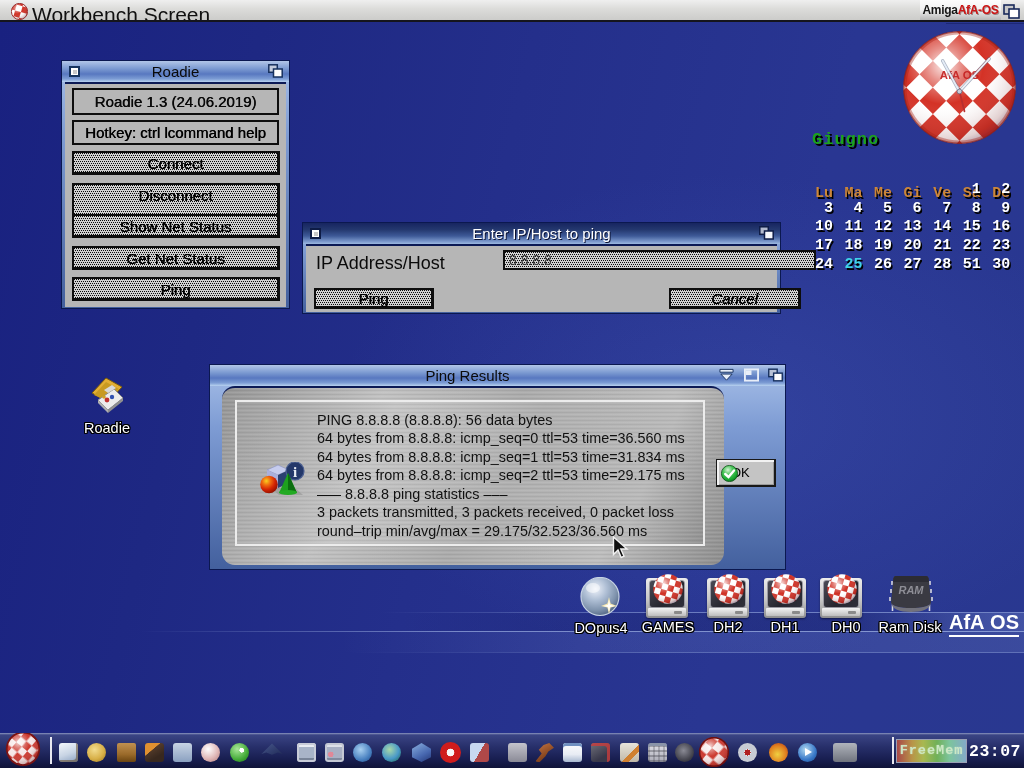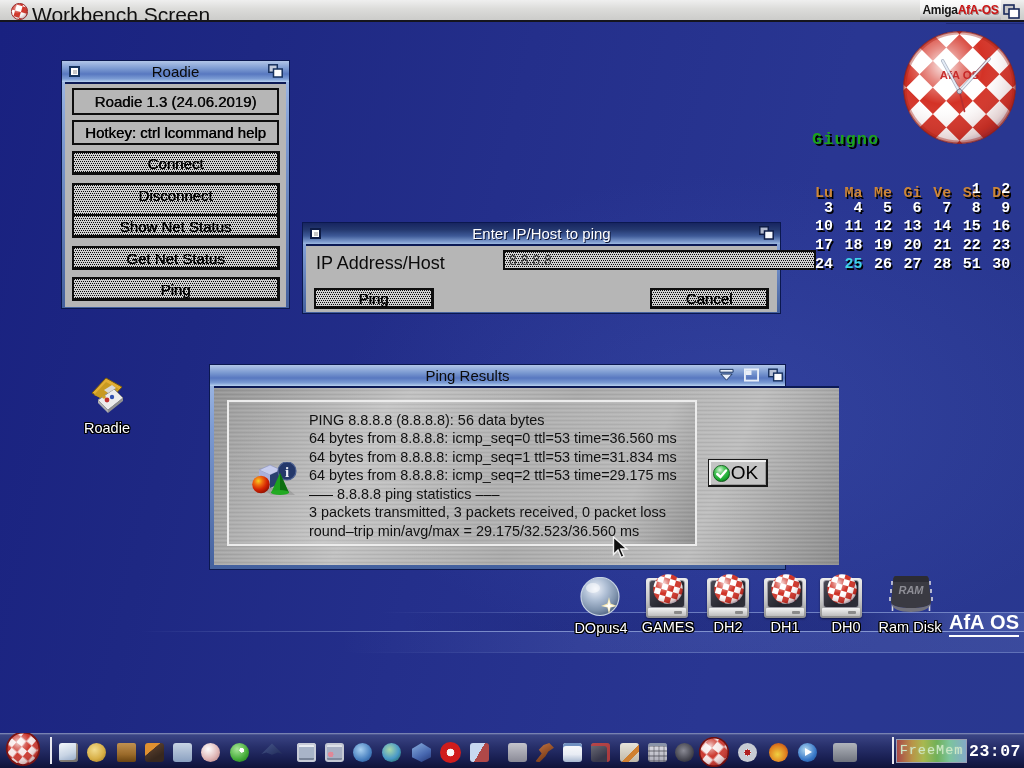--- a/index.html
+++ b/index.html
@@ -65,21 +65,21 @@
 .dbox{position:absolute;width:42px;height:40px;background:linear-gradient(180deg,#ececec 0,#c6c6c6 55%,#8f8f8f 100%);border-radius:3px;box-shadow:0 1px 2px rgba(0,0,20,.5);}
 .dtop{position:absolute;left:3px;top:2px;width:36px;height:28px;background:linear-gradient(135deg,#4a4a55 0,#26262e 60%,#30303a 100%);border-radius:3px;border:1px solid #9a9aa2;box-sizing:border-box;}
 .dfront{position:absolute;left:2px;bottom:2px;width:38px;height:8px;background:linear-gradient(180deg,#f4f4f4,#bdbdbd);border-radius:1px;}
 .dslot{position:absolute;right:6px;bottom:4px;width:8px;height:3px;background:#8a8a8a;border-radius:1px;}
 
 #taskbar{position:absolute;left:0;top:733px;width:1024px;height:35px;
  background:linear-gradient(180deg,#8d97c2 0,#626ca0 1px,#3a4484 2px,#272f6a 40%,#181e50 75%,#0f1338 100%);}
 .tico{position:absolute;top:10px;width:19px;height:19px;border-radius:3px;}
 #fmbox{position:absolute;left:896px;top:6px;width:69px;height:22px;border:1px solid #9aa0b4;
  background:linear-gradient(90deg,#a84848 0,#b89448 22%,#a8b850 38%,#70b058 58%,#7cc49c 76%,#84aac8 100%);}
-#fmbox span{display:block;text-align:center;font-family:"Liberation Mono",monospace;font-size:13.5px;font-weight:normal;color:#cce8c4;line-height:22px;letter-spacing:1px;text-shadow:0 0 2px rgba(255,255,255,.35);}
+#fmbox span{display:block;text-align:center;font-family:"Liberation Mono",monospace;font-size:13.5px;font-weight:bold;color:#cce8c4;line-height:22px;letter-spacing:1px;text-shadow:0 0 2px rgba(255,255,255,.35);}
 #fmbrk{position:absolute;left:892px;top:4px;width:2px;height:27px;background:#e8e8f0;}
 #tclock{position:absolute;left:969px;top:9px;width:60px;font-family:"Liberation Mono",monospace;font-size:16.5px;font-weight:bold;color:#fff;letter-spacing:0.5px;}
 </style></head>
 <body>
 <div id="desk">
  <div class="bandline b1"></div>
     <div class="bandline b2"></div>
  <div class="bandline b3"></div>
     <div class="bandline b4"></div>
  <div class="bandline b5"></div>
@@ -117,44 +117,44 @@
   <div class="closeg" style="border-color:#0e1c46;"></div>
   <svg class="gadr" style="right:6px;" viewBox="0 0 15 14">
         <rect x="0.8" y="0.8" width="8.5" height="7.5" fill="#b2bace" stroke="#0e1c46" stroke-width="1.5"></rect>
         <rect x="5.5" y="5" width="8.7" height="8" fill="#f6f8fc" stroke="#0e1c46" stroke-width="1.5"></rect>
       </svg>
  </div>
  <div class="content" style="left:3px;top:21px;width:471px;height:66px;">
   <div style="position:absolute;left:10px;top:7px;width:145px;text-align:left;font-size:18px;color:#0a0a0a;">IP Address/Host</div>
   <div class="dth" style="position:absolute;left:153px;top:4px;width:313px;height:20px;border:2px solid #0d0d0d;box-sizing:border-box;font-size:14px;color:#3a3a3a;padding-left:4px;line-height:16px;transform:translateZ(0);margin-left:44px;">8.8.8.8</div>
   <div class="abtn dth" style="left:8px;top:42px;width:120px;height:21px;line-height:18px;">Ping</div>
-  <div class="abtn dth" style="left:344px;top:42px;width:119px;height:21px;line-height:18px;">Cancel</div>
+  <div class="abtn dth" style="left:363px;top:42px;width:132px;height:21px;line-height:18px;font-style:italic;">Cancel</div>
  </div>
 </div>
 
 <div class="win" id="pingwin" style="left:209px;top:364px;width:577px;height:206px;">
  <div class="tbar act">
       <div class="ttl" style="width:515px;">Ping Results</div>
   <svg class="gadr" style="right:51px;" viewBox="0 0 16 14">
         <path d="M1,1 h14 v3 h-14 z" fill="#e8eef8" stroke="#16305e" stroke-width="1"></path>
         <path d="M2,6 l6,6.5 l6,-6.5 z" fill="#e8eef8" stroke="#16305e" stroke-width="1"></path>
       </svg>
   <svg class="gadr" style="right:26px;" viewBox="0 0 16 14">
         <rect x="1" y="1" width="14" height="12" fill="none" stroke="#e8eef8" stroke-width="2"></rect>
         <rect x="2" y="2" width="6" height="5" fill="#e8eef8"></rect>
       </svg>
   <svg class="gadr" style="right:2px;" viewBox="0 0 16 14">
         <rect x="0.8" y="0.8" width="9" height="8" fill="#b8c2d6" stroke="#16305e" stroke-width="1.5"></rect>
         <rect x="6" y="5" width="9.2" height="8.2" fill="#fdfdfd" stroke="#16305e" stroke-width="1.5"></rect>
       </svg>
  </div>
- <div class="content metal" style="left:4px;top:21px;width:625px;height:177px;
+ <div class="content metal" style="left:12px;top:21px;width:502px;height:177px;
    background:
    repeating-linear-gradient(180deg,rgba(255,255,255,.08) 0 1px,rgba(0,0,0,0) 1px 2px,rgba(0,0,0,.06) 2px 3px,rgba(0,0,0,0) 3px 4px),
-   linear-gradient(115deg,#969696 0,#c2c2c2 28%,#acacac 52%,#bebebe 78%,#8e8e8e 100%);">
+   linear-gradient(115deg,#969696 0,#c2c2c2 28%,#acacac 52%,#bebebe 78%,#8e8e8e 100%); border-radius: 13px;">
   <div id="pingpanel" style="position:absolute;left:13px;top:12px;width:470px;height:146px;border:2px solid #ececec;box-sizing:border-box;
    background:
    repeating-linear-gradient(180deg,rgba(255,255,255,.08) 0 1px,rgba(0,0,0,0) 1px 2px,rgba(0,0,0,.05) 2px 3px,rgba(0,0,0,0) 3px 4px),
    linear-gradient(115deg,#a0a0a0 0,#c6c6c6 30%,#b0b0b0 58%,#bababa 84%,#929292 100%);">
    <div style="position:absolute;left:80px;top:9px;font-size:15px;color:#111;line-height:18.45px;transform:scaleX(0.96);transform-origin:0 0;white-space:pre;">PING 8.8.8.8 (8.8.8.8): 56 data bytes
 64 bytes from 8.8.8.8: icmp_seq=0 ttl=53 time=36.560 ms
 64 bytes from 8.8.8.8: icmp_seq=1 ttl=53 time=31.834 ms
 64 bytes from 8.8.8.8: icmp_seq=2 ttl=53 time=29.175 ms
 ––– 8.8.8.8 ping statistics –––
 3 packets transmitted, 3 packets received, 0 packet loss
@@ -174,21 +174,21 @@
     <polygon points="19,13 30,8 30,21 19,26" fill="#2a4070"></polygon>
     <circle cx="36" cy="9" r="9" fill="#24386a"></circle>
     <circle cx="36" cy="9" r="9" fill="none" stroke="#4a5e90" stroke-width="1.2"></circle>
     <text x="36" y="15" text-anchor="middle" font-family="Liberation Serif,serif" font-size="15" font-weight="bold" fill="#e8ecf4">i</text>
     <polygon points="29,11 38,31 20,31" fill="#1ea01e"></polygon>
     <polygon points="29,11 38,31 29,31" fill="#0c6e10"></polygon>
     <ellipse cx="29" cy="30.5" rx="9" ry="2.4" fill="#22aa22"></ellipse>
     <circle cx="10" cy="22.5" r="8.8" fill="url(#gRedB)"></circle>
    </svg>
   </div>
-  <div id="okbtn" style="position:absolute;left:494px;top:71px;width:60px;height:28px;border:1px solid #181818;border-right-width:2px;border-bottom-width:2px;box-sizing:border-box;background:#c4c4c4;box-shadow:inset 2px 2px 0 #f2f2f2, inset -1px -1px 0 #9a9a9a;font-size:19px;color:#000;line-height:25px;text-align:center;padding-left:14px;">OK
+  <div id="okbtn" style="position:absolute;left:494px;top:71px;width:60px;height:28px;border:1px solid #181818;border-right-width:2px;border-bottom-width:2px;box-sizing:border-box;background:#c4c4c4;box-shadow:inset 2px 2px 0 #f2f2f2, inset -1px -1px 0 #9a9a9a;font-size:13px;color:#000;line-height:25px;text-align:left;padding-left:14px;">OK
    <svg style="position:absolute;left:4px;top:5px;" width="17" height="17" viewBox="0 0 17 17">
     <defs>
             <radialGradient id="gGrn" cx="40%" cy="28%" r="80%">
      <stop offset="0%" stop-color="#d8f4d8"></stop>
               <stop offset="35%" stop-color="#52c860"></stop>
      <stop offset="75%" stop-color="#18a830"></stop>
               <stop offset="100%" stop-color="#0a6018"></stop>
     </radialGradient>
           </defs>
     <circle cx="8.5" cy="8.5" r="8.1" fill="url(#gGrn)" stroke="#0a5014" stroke-width=".8"></circle>

